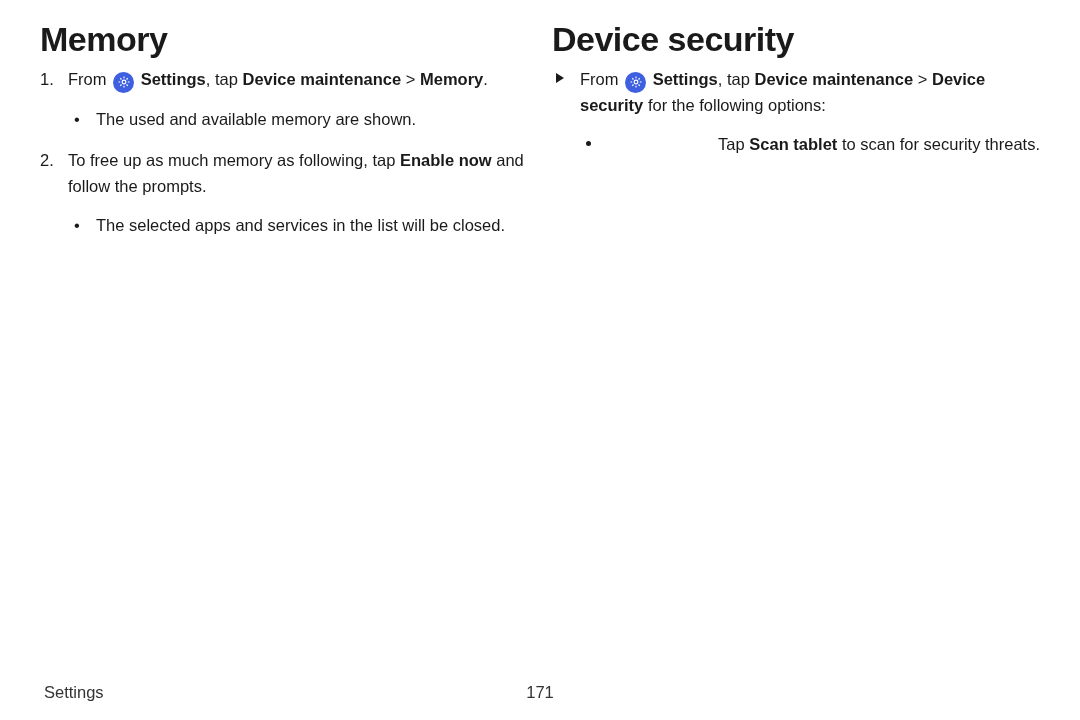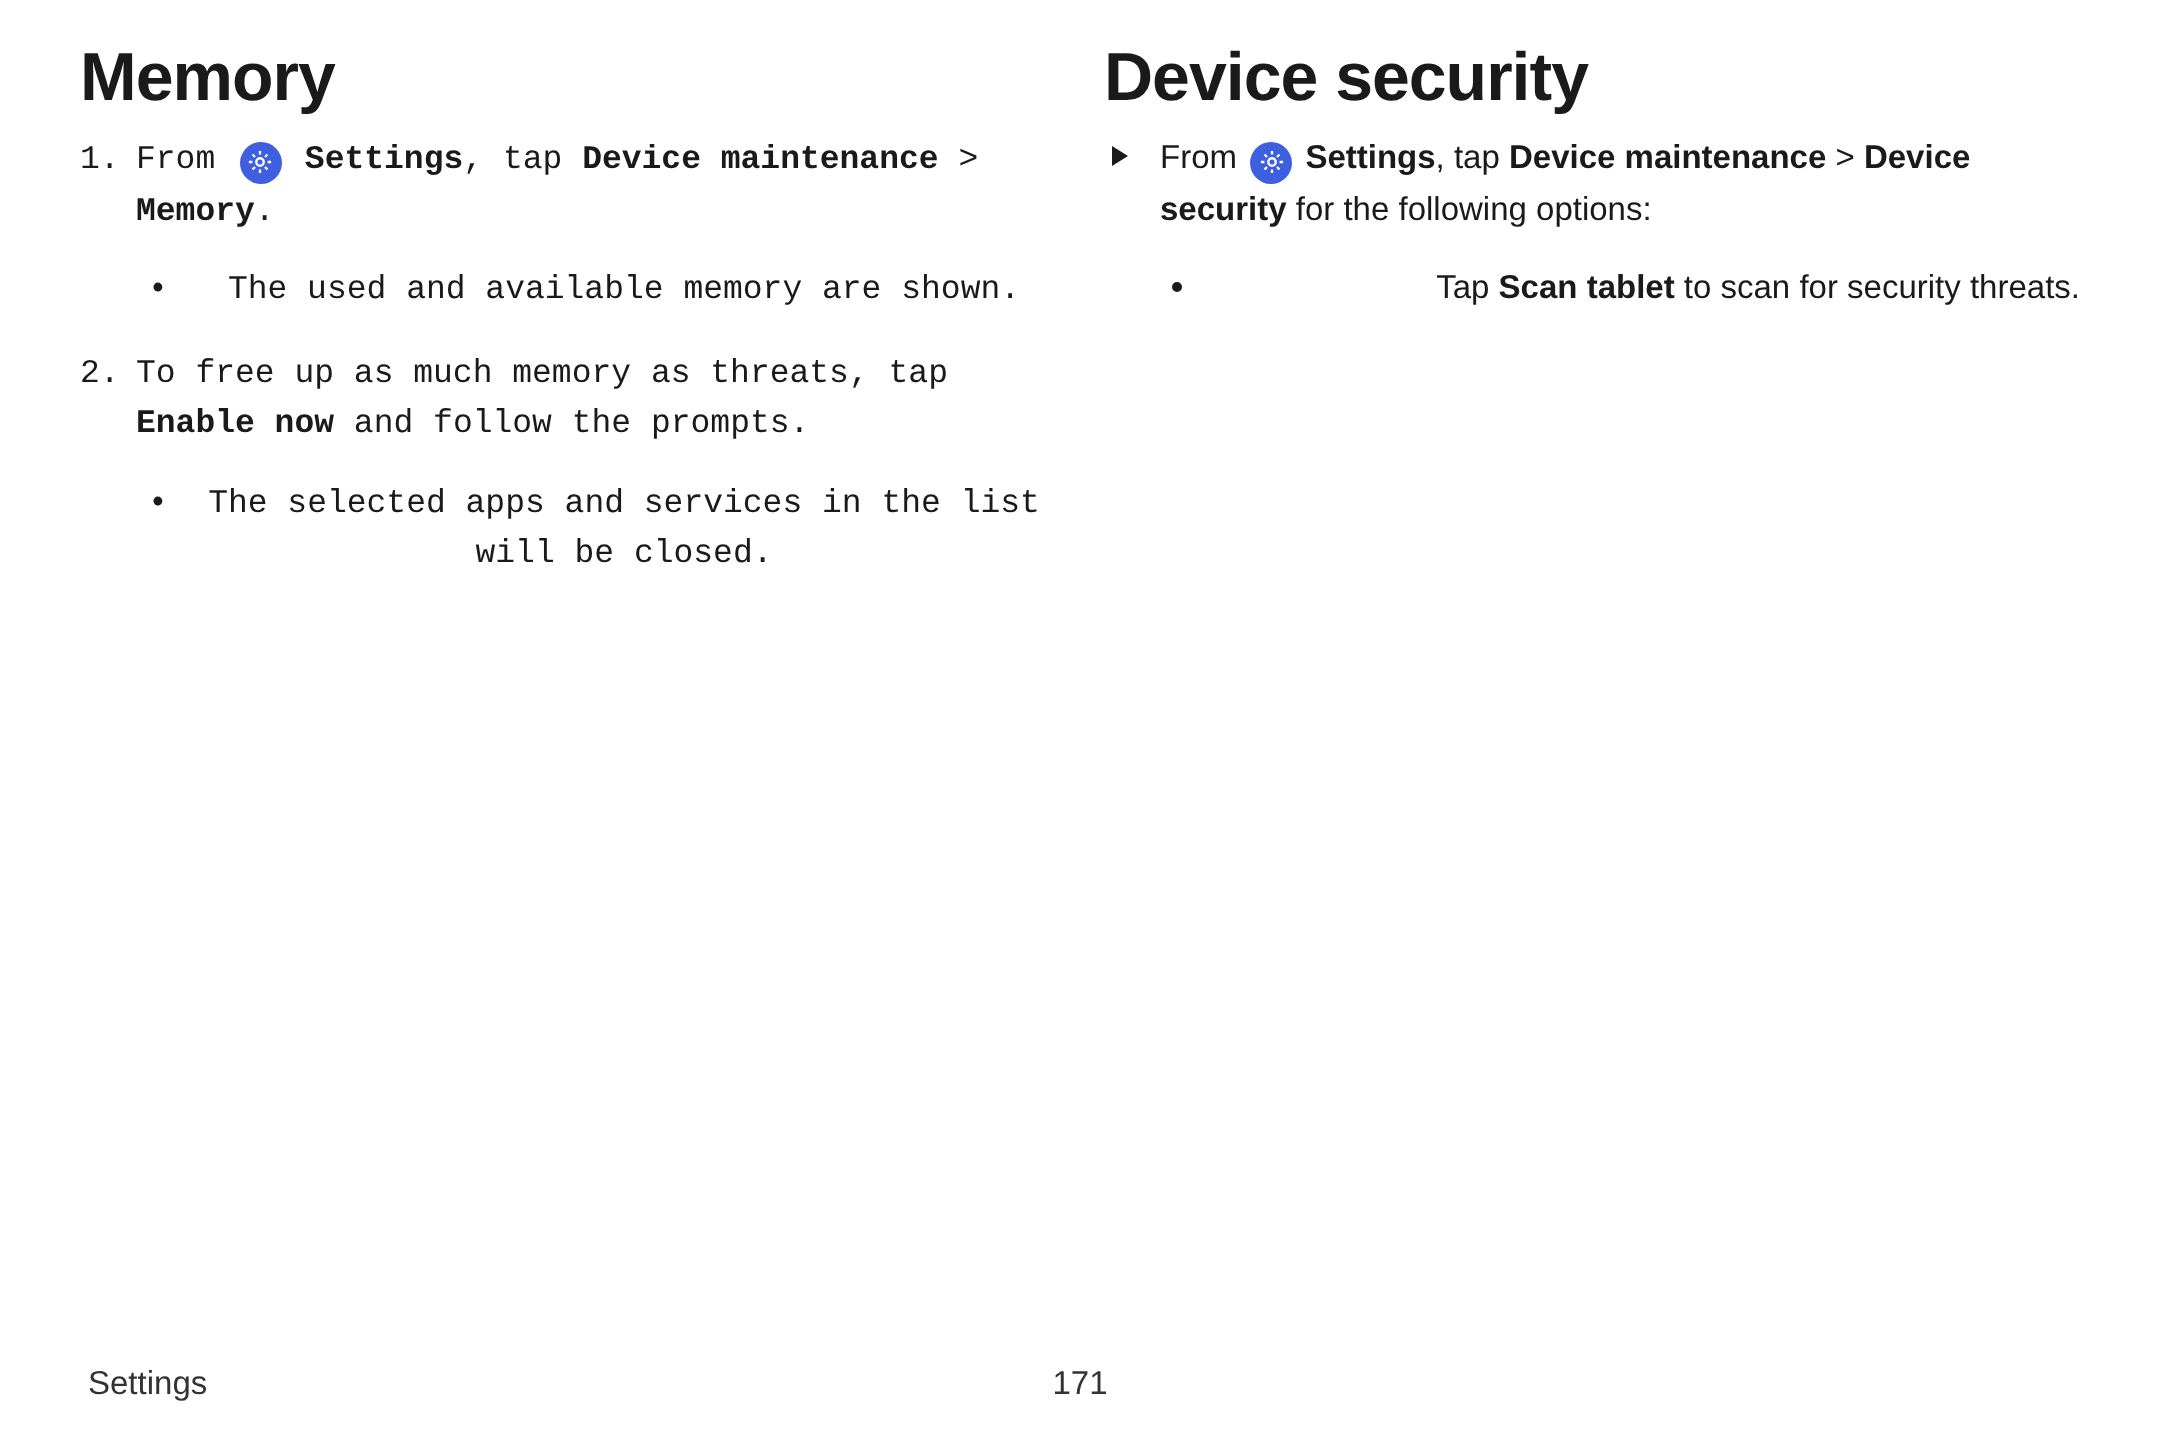--- a/index.html
+++ b/index.html
@@ -27,40 +27,38 @@
   }
   .intro {
     font-size: 16.5px;
     line-height: 1.55;
     margin-bottom: 18px;
   }
   ol.steps {
     list-style: none;
     counter-reset: step;
     padding-left: 0;
-    font-family: Liberation Mono, monospace;
   }
   ol.steps > li {
     counter-increment: step;
     position: relative;
     padding-left: 28px;
     font-size: 16.5px;
     line-height: 1.55;
     margin-bottom: 16px;
   }
   ol.steps > li::before {
     content: counter(step) ".";
     position: absolute;
     left: 0;
     top: 0;
   }
   ul.sub {
     list-style: none;
     margin-top: 14px;
-    text-align: center;
   }
   ul.sub > li {
     position: relative;
     padding-left: 28px;
     font-size: 16.5px;
     line-height: 1.55;
     margin-bottom: 12px;
   }
   ul.sub > li::before {
     content: "•";
@@ -149,21 +147,21 @@
             <circle cx="12" cy="12" r="3.2"></circle>
             <path d="M12 2.5v3M12 18.5v3M21.5 12h-3M5.5 12h-3M18.4 5.6l-2.1 2.1M7.7 16.3l-2.1 2.1M18.4 18.4l-2.1-2.1M7.7 7.7 5.6 5.6"></path>
           </svg>
         </span>
         <b>Settings</b><span>, tap </span><b>Device maintenance</b><span> &gt; </span><b>Memory</b><span>.</span>
         <ul class="sub">
           <li>The used and available memory are shown.</li>
         </ul>
       </li>
       <li>
-        <span>To free up as much memory as threats, tap </span><b>Enable now</b><span> and follow the prompts.</span>
+        <span>To free up as much memory as following, tap </span><b>Enable now</b><span> and follow the prompts.</span>
         <ul class="sub">
           <li>The selected apps and services in the list will be closed.</li>
         </ul>
       </li>
     </ol>
   </div>
 
   <div class="col">
     <h1>Device security</h1>
 

